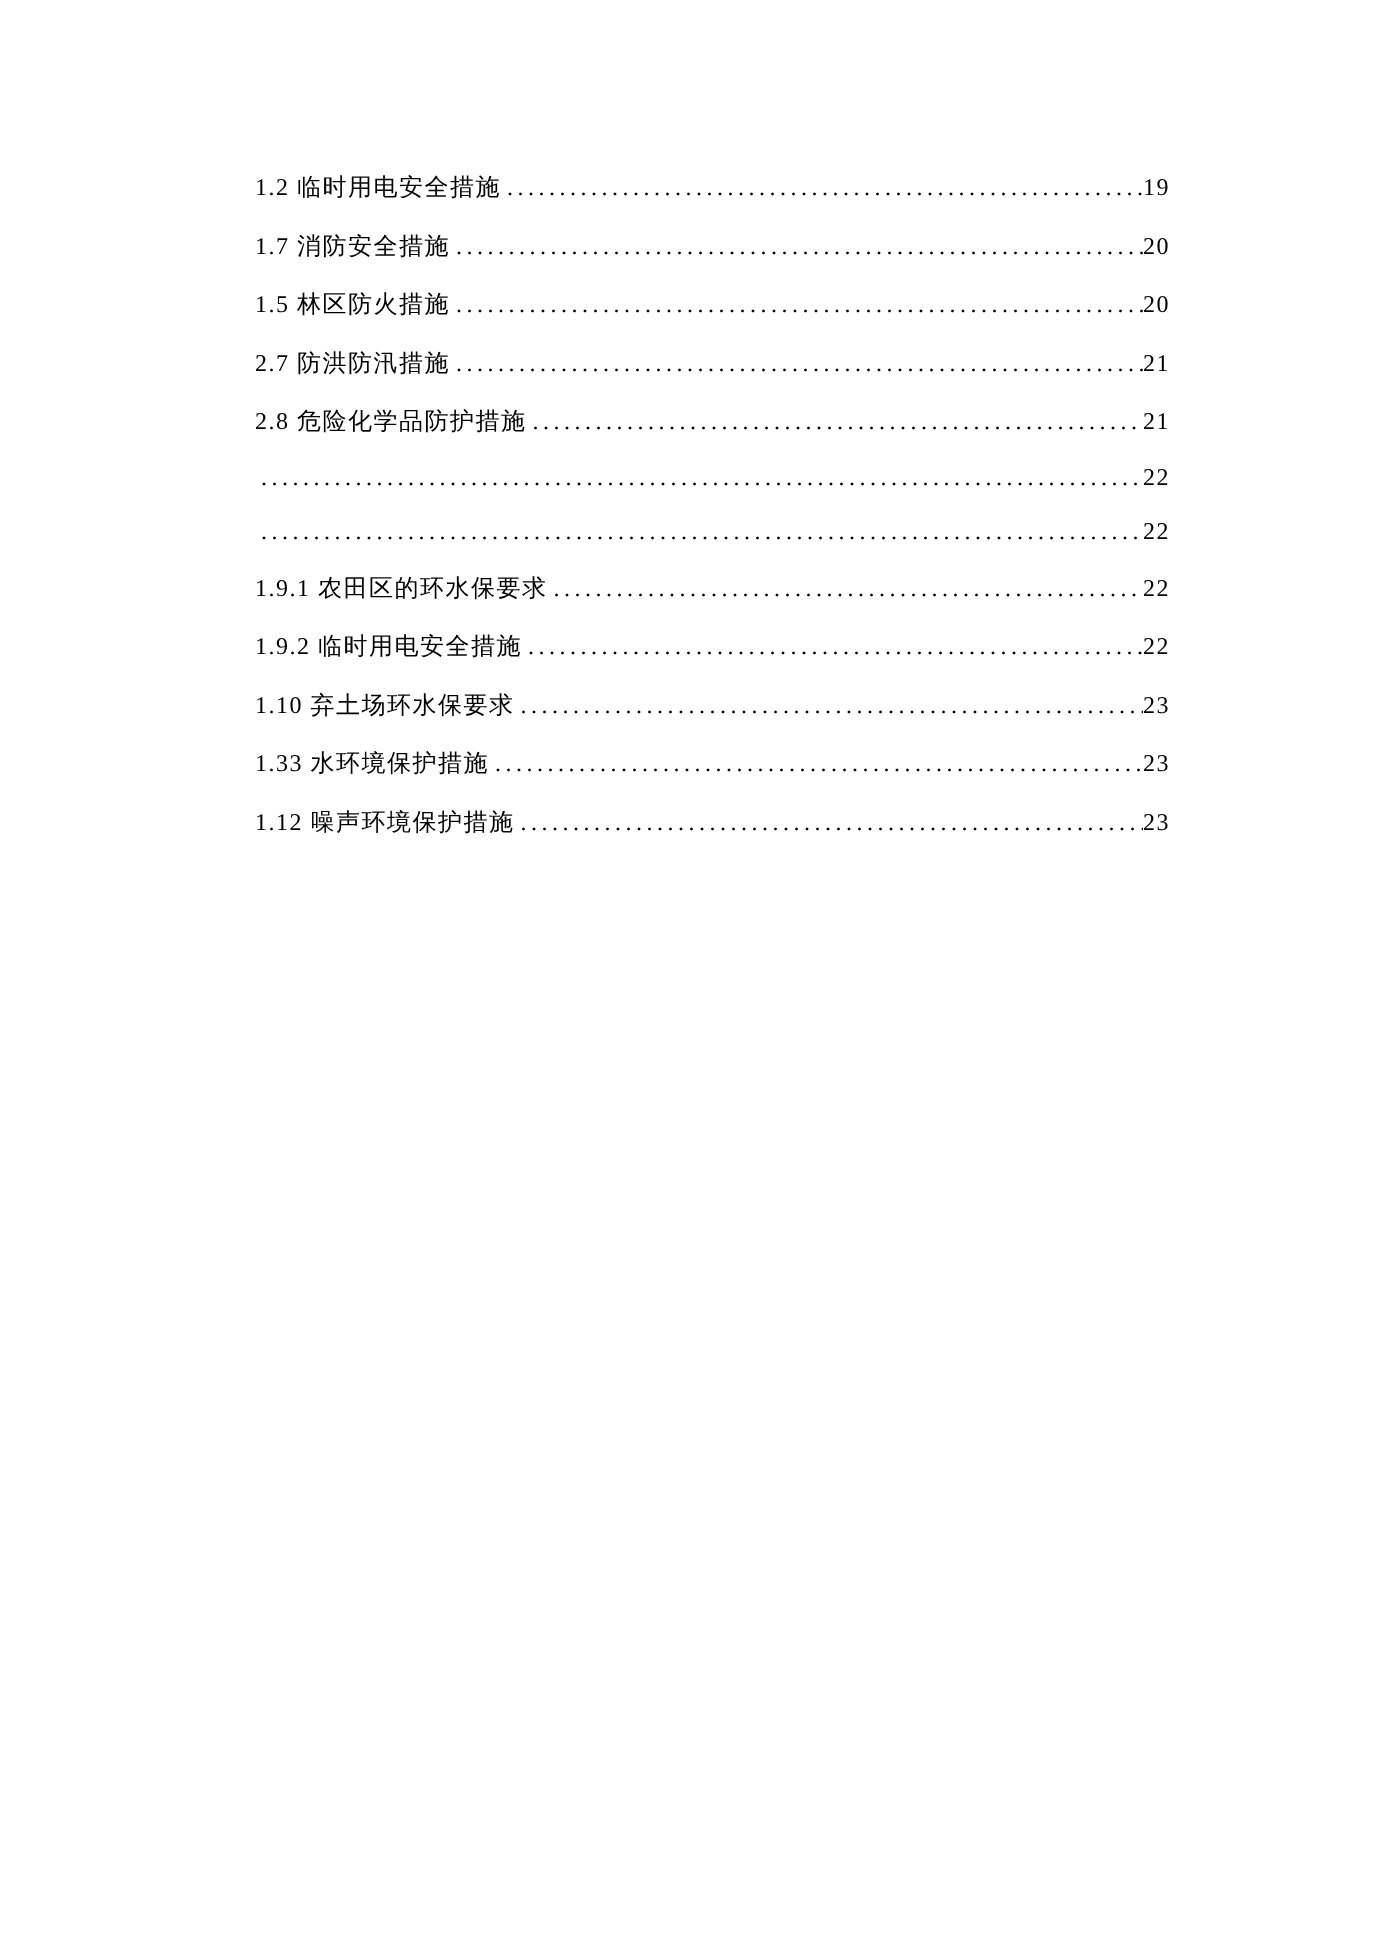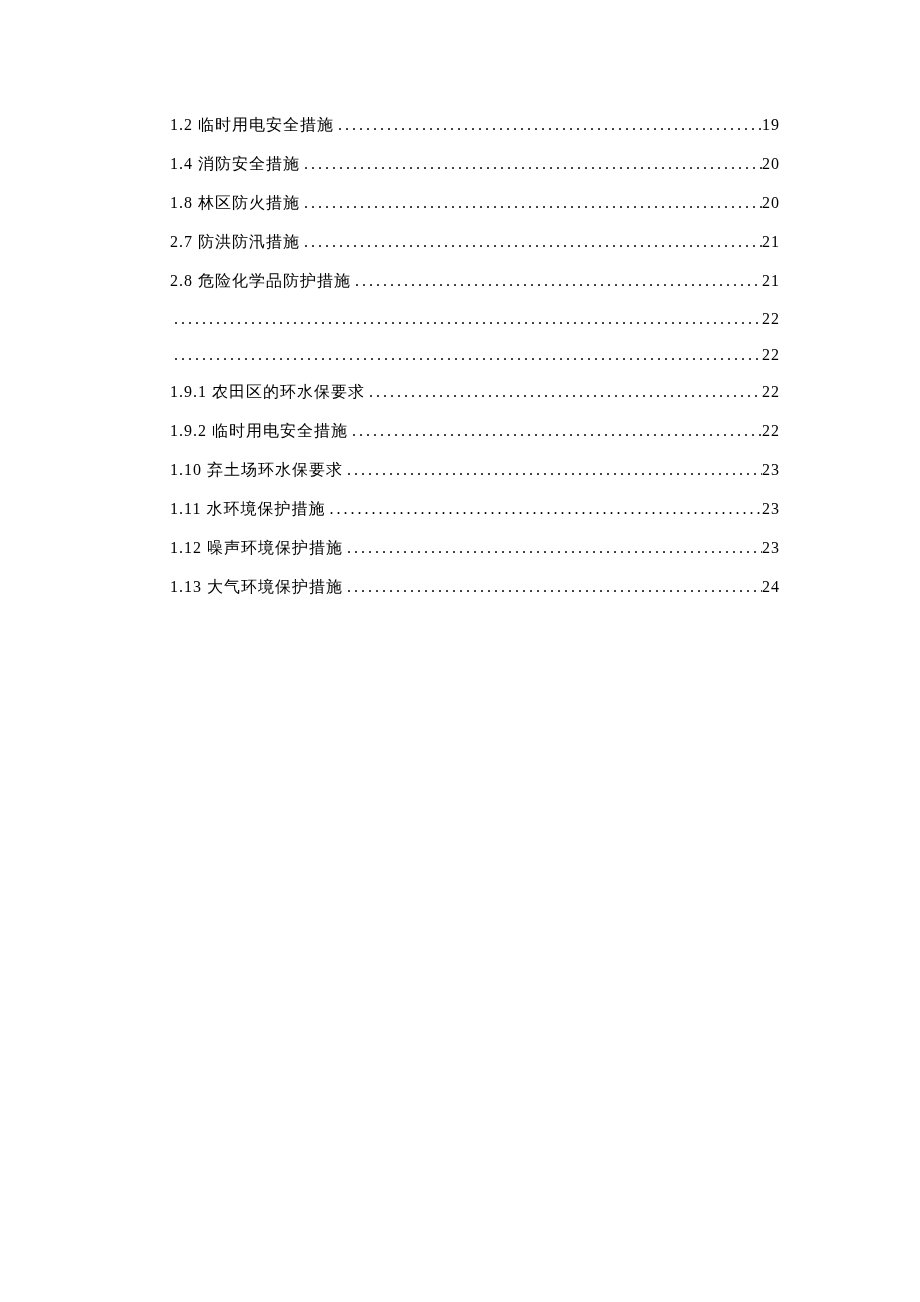--- a/index.html
+++ b/index.html
@@ -47,26 +47,26 @@
 </head>
 <body>
 
 <div class="toc-container">
   <div class="toc-entry">
     <span class="toc-label">1.2 临时用电安全措施</span>
     <span class="toc-dots"></span>
     <span class="toc-page">19</span>
   </div>
   <div class="toc-entry">
-    <span class="toc-label">1.4 消防安全措施</span>
+    <span class="toc-label">1.7 消防安全措施</span>
     <span class="toc-dots"></span>
     <span class="toc-page">20</span>
   </div>
   <div class="toc-entry">
-    <span class="toc-label">1.8  林区防火措施</span>
+    <span class="toc-label">1.5  林区防火措施</span>
     <span class="toc-dots"></span>
     <span class="toc-page">20</span>
   </div>
   <div class="toc-entry">
     <span class="toc-label">2.7  防洪防汛措施</span>
     <span class="toc-dots"></span>
     <span class="toc-page">21</span>
   </div>
   <div class="toc-entry">
     <span class="toc-label">2.8 危险化学品防护措施</span>
@@ -90,27 +90,22 @@
     <span class="toc-label">1.9.2 临时用电安全措施</span>
     <span class="toc-dots"></span>
     <span class="toc-page">22</span>
   </div>
   <div class="toc-entry">
     <span class="toc-label">1.10 弃土场环水保要求</span>
     <span class="toc-dots"></span>
     <span class="toc-page">23</span>
   </div>
   <div class="toc-entry">
-    <span class="toc-label">1.11 水环境保护措施</span>
+    <span class="toc-label">1.33 水环境保护措施</span>
     <span class="toc-dots"></span>
     <span class="toc-page">23</span>
   </div>
   <div class="toc-entry">
     <span class="toc-label">1.12 噪声环境保护措施</span>
     <span class="toc-dots"></span>
     <span class="toc-page">23</span>
   </div>
-  <div class="toc-entry">
-    <span class="toc-label">1.13 大气环境保护措施</span>
-    <span class="toc-dots"></span>
-    <span class="toc-page">24</span>
-  </div>
 </div>
 
 </body></html>

